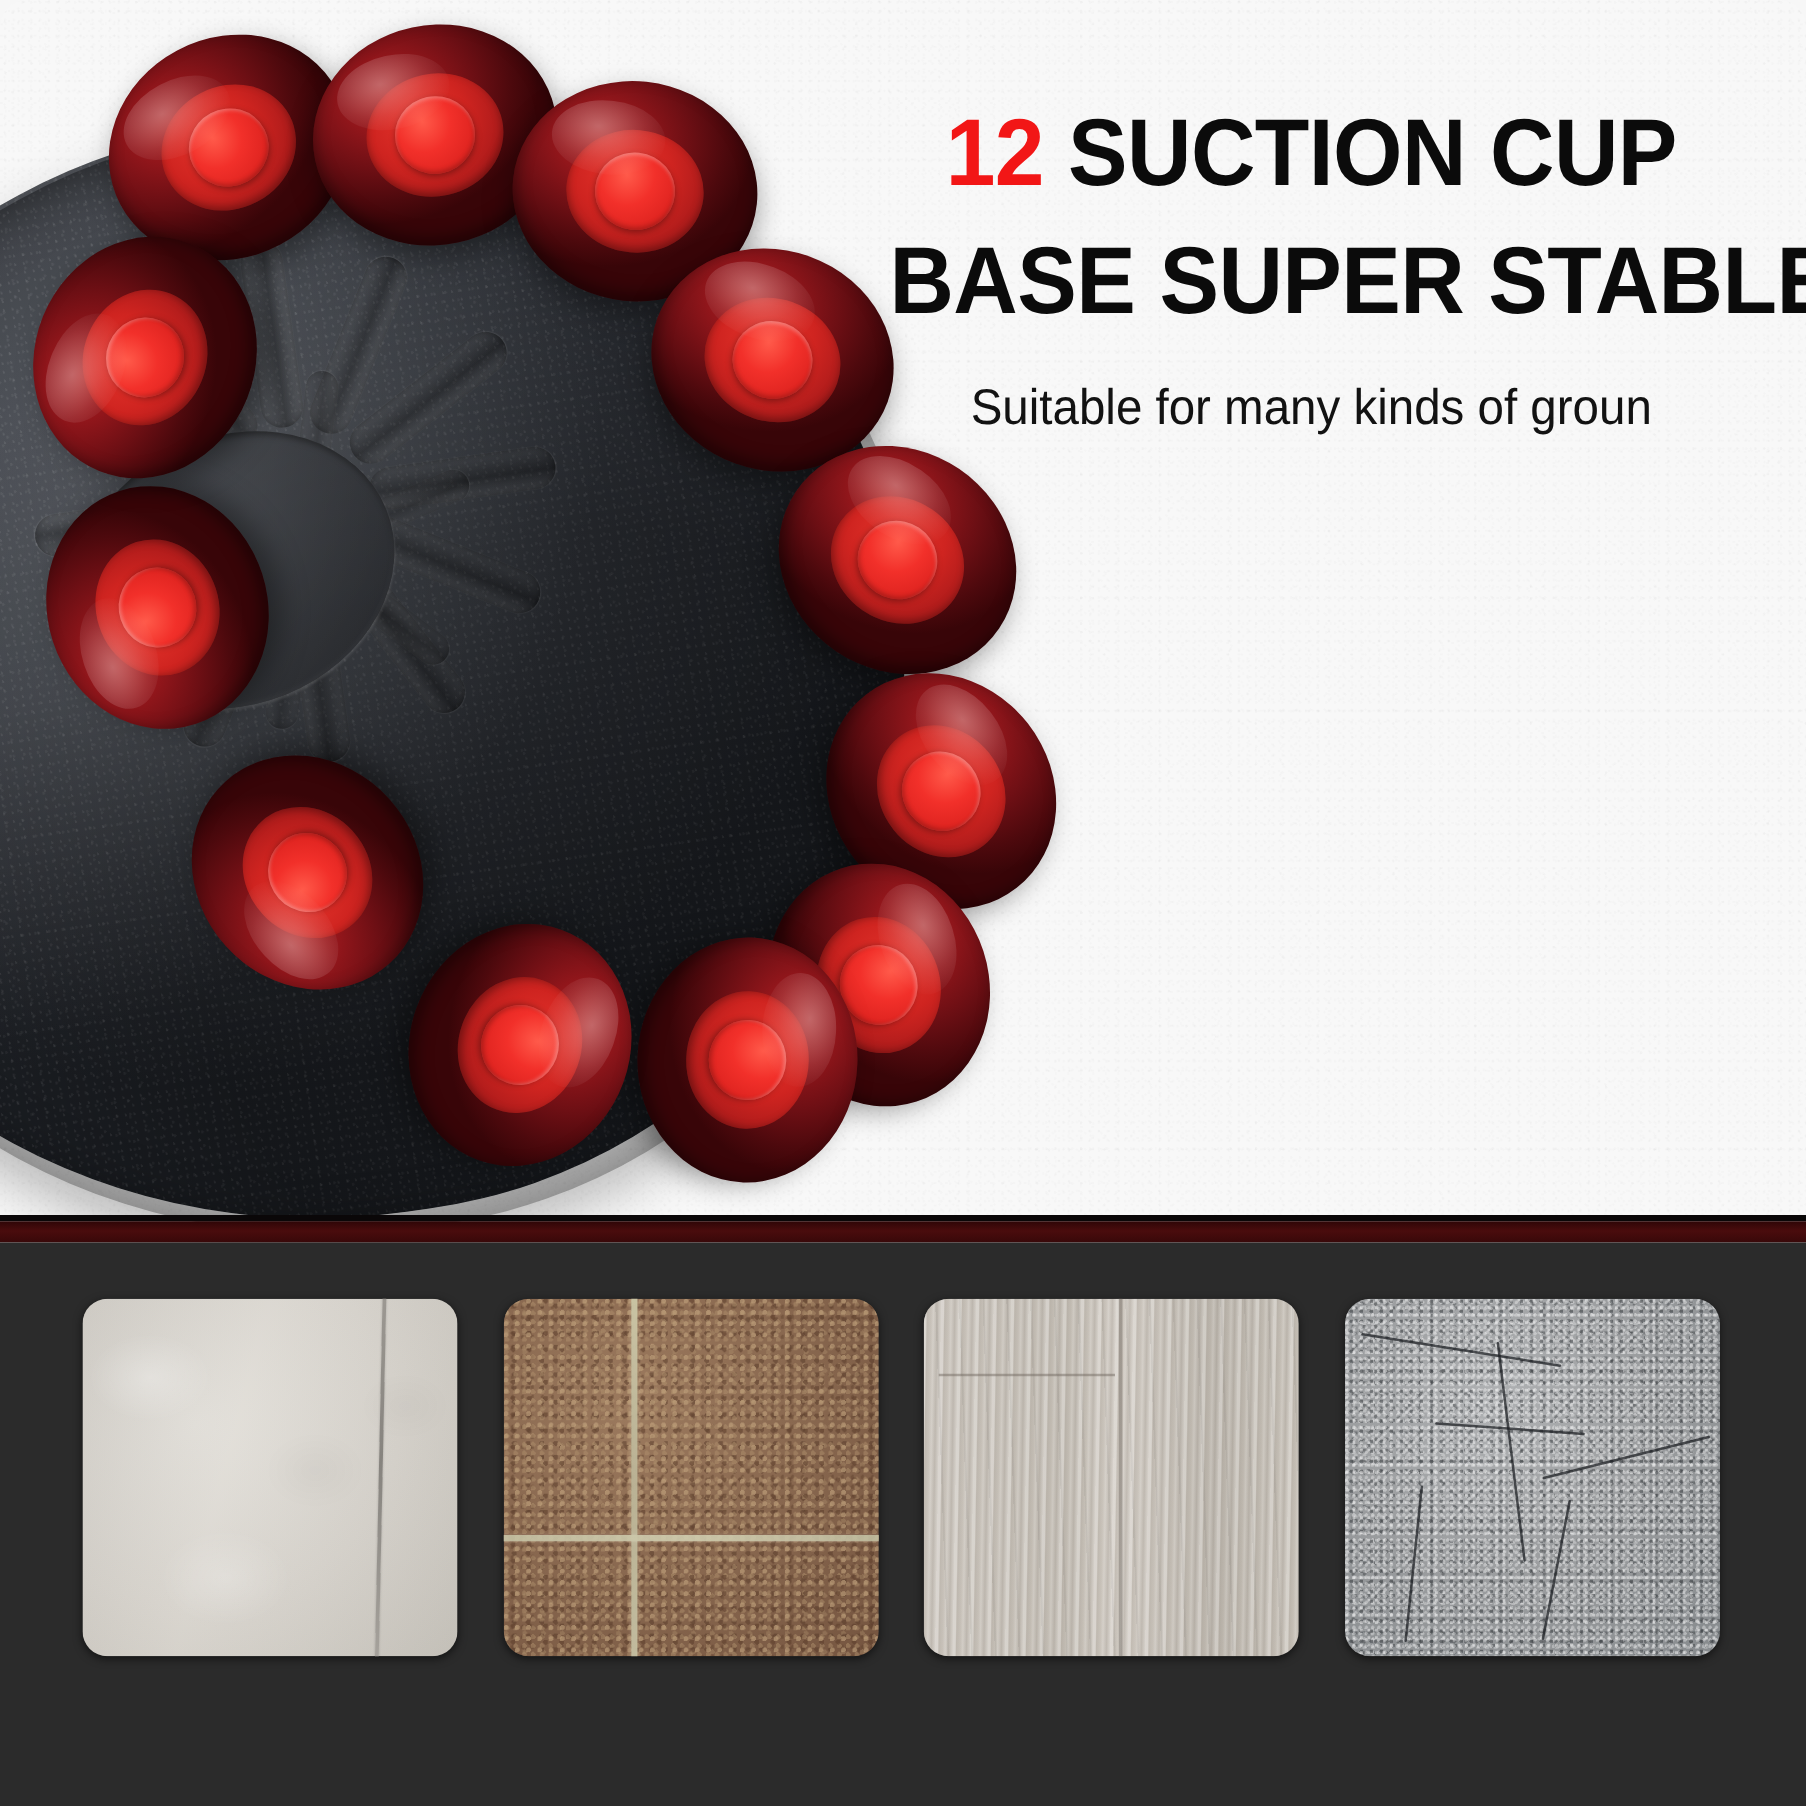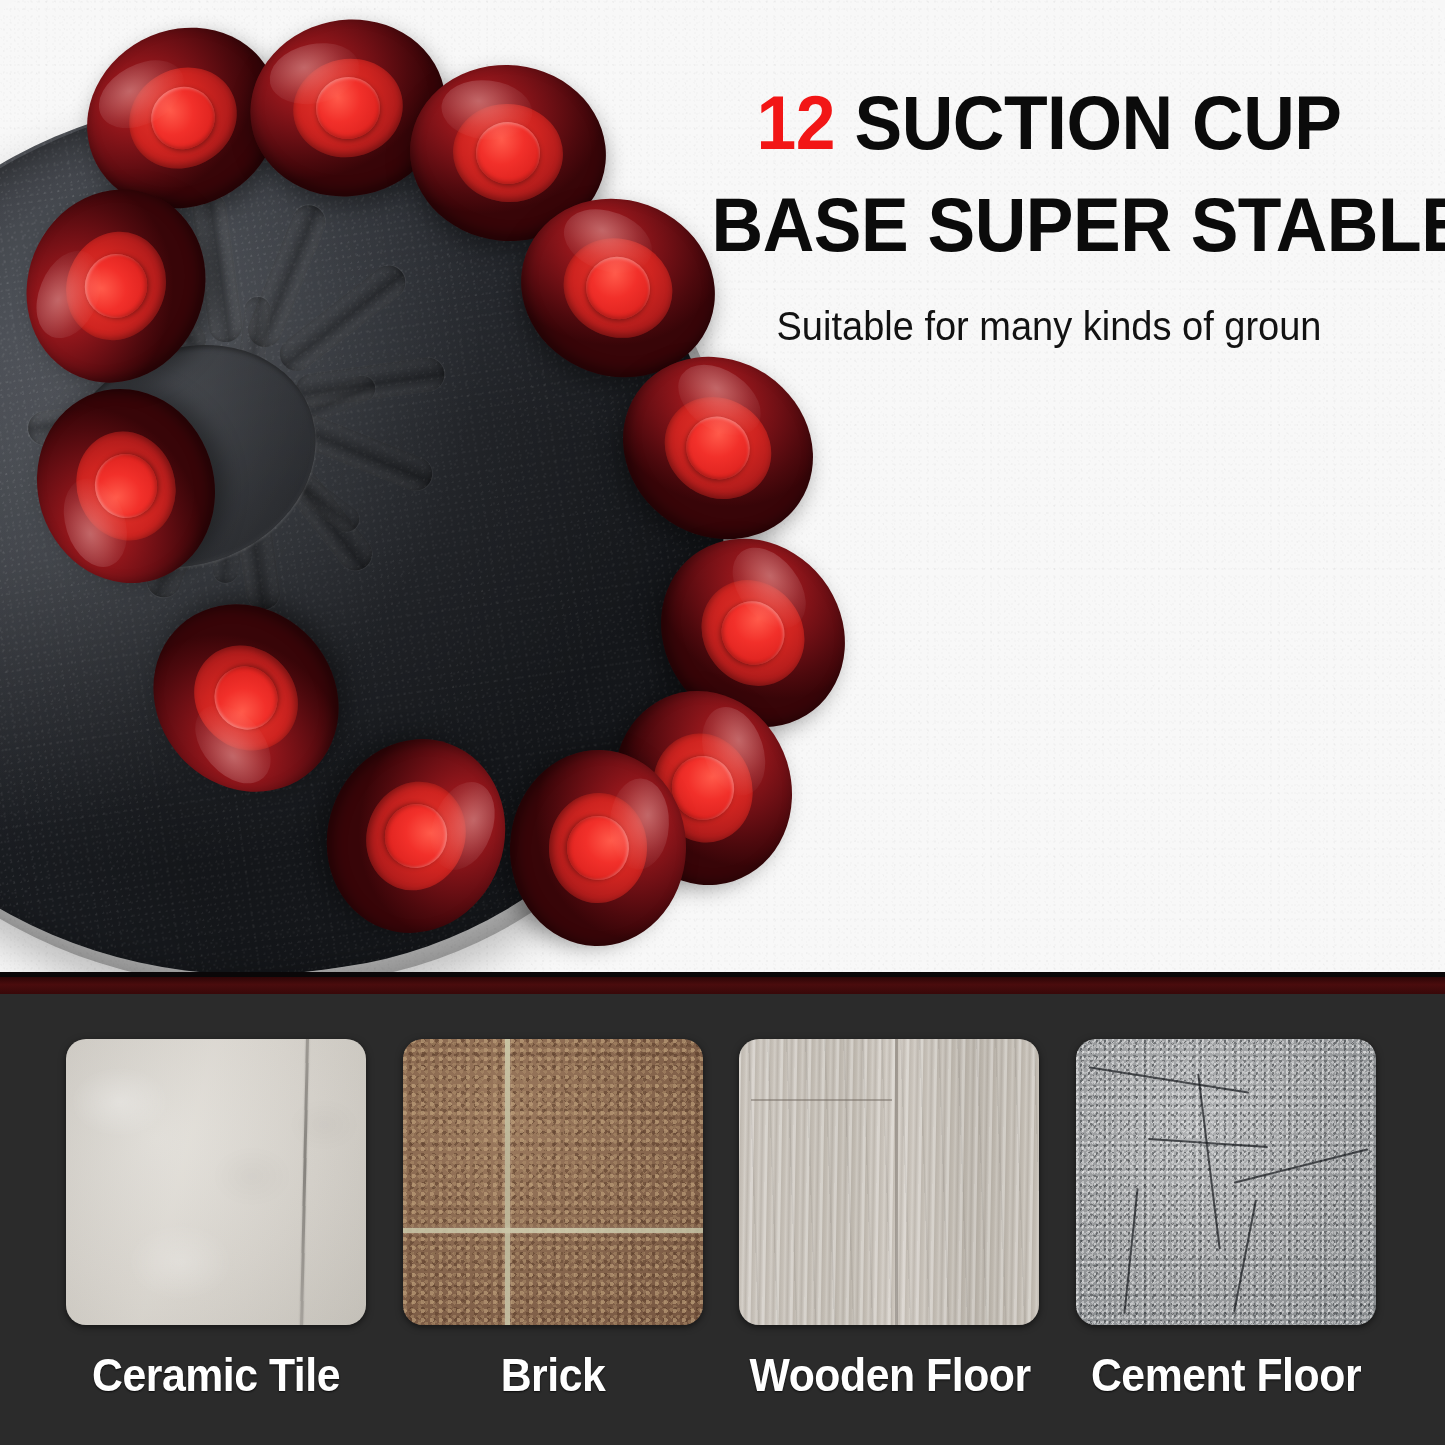--- a/index.html
+++ b/index.html
@@ -558,22 +558,16 @@
           <div class="crack c2"></div>
           <div class="crack c3"></div>
           <div class="crack c4"></div>
           <div class="crack c5"></div>
           <div class="crack c6"></div>
         </div>
       </div>
 
     </div>
 
-    <div class="label-row">
-      <div class="surface-label">Ceramic Tile</div>
-      <div class="surface-label">Brick</div>
-      <div class="surface-label">Wooden Floor</div>
-      <div class="surface-label">Cement Floor</div>
-    </div>
 
   </div>
 
 </div>
 
 </body></html>

